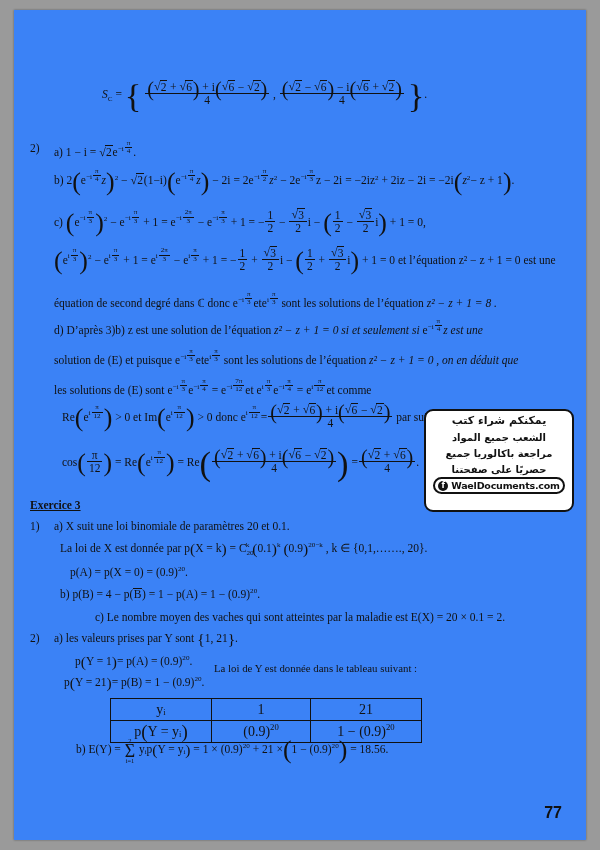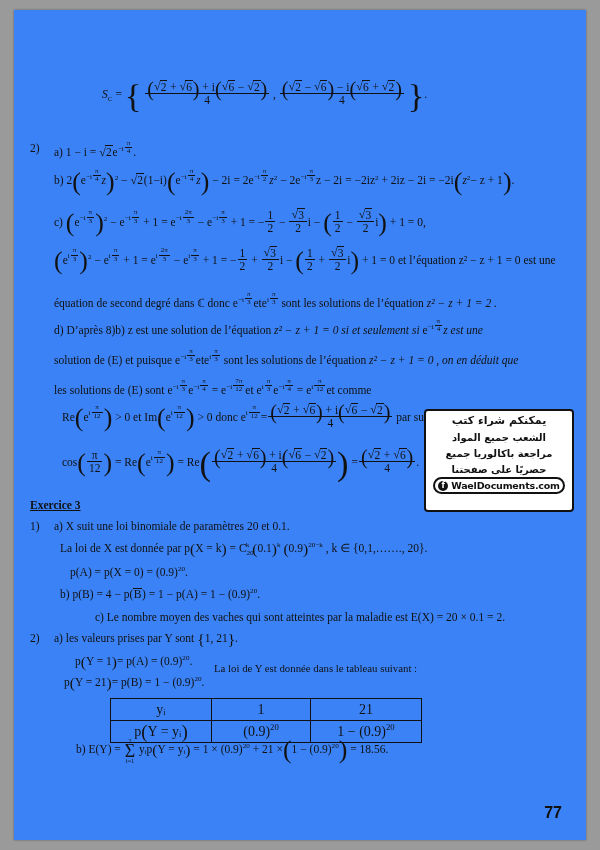--- a/index.html
+++ b/index.html
@@ -45,21 +45,21 @@
   .midp{display:inline-block;font-size:1.35em;line-height:0;vertical-align:middle;}
 
   
   .expfrac{display:inline-block;font-size:.62em;vertical-align:super;line-height:0;position:relative;top:-.15em;}
 
   .underline{text-decoration:underline;}
 
   
   .wm{
     position:absolute;
-    border:2.5px solid #111;border-radius:4px;
+    border:2.5px solid #111;border-radius:9px;
     background:#fff;
     box-sizing:border-box;
     text-align:center;
     direction:rtl;
   }
   .wm .ar{
     font-family:"DejaVu Sans", sans-serif;
     font-weight:bold;
     color:#111;
     line-height:1.18;
@@ -160,26 +160,26 @@
 
   <div class="ln sz12" style="left:40px;top:238px;">
     <span class="bigp2">(</span>e<span class="expfrac">i<span class="frac"><span class="num">π</span><span class="den">3</span></span></span><span class="bigp2">)</span><sup>2</sup>
     − e<span class="expfrac">i<span class="frac"><span class="num">π</span><span class="den">3</span></span></span> + 1 = e<span class="expfrac">i<span class="frac"><span class="num">2π</span><span class="den">3</span></span></span> − e<span class="expfrac">i<span class="frac"><span class="num">π</span><span class="den">3</span></span></span> + 1 = −<span class="frac"><span class="num">1</span><span class="den">2</span></span> + <span class="frac"><span class="num"><span class="rad"><span class="bar">3</span></span></span><span class="den">2</span></span>i − <span class="bigp2">(</span><span class="frac"><span class="num">1</span><span class="den">2</span></span> + <span class="frac"><span class="num"><span class="rad"><span class="bar">3</span></span></span><span class="den">2</span></span>i<span class="bigp2">)</span> + 1 = 0<span> et l’équation z² − z + 1 = 0 est une</span>
   </div>
 
   <div class="ln sz12" style="left:40px;top:283px;">
     <span>équation de second degré dans ℂ donc</span>
     e<span class="expfrac">−i<span class="frac"><span class="num">π</span><span class="den">3</span></span></span><span>et</span>e<span class="expfrac">i<span class="frac"><span class="num">π</span><span class="den">3</span></span></span>
     <span>sont les solutions de l’équation</span>
-    <span class="it">z² − z + 1 = 2 .</span>
+    <span class="it">z² − z + 1 = 8 .</span>
   </div>
 
   <div class="ln sz12" style="left:40px;top:310px;">
     <span>d)</span>
-    <span>D’après 8)b) z est une solution de l’équation</span>
+    <span>D’après 3)b) z est une solution de l’équation</span>
     <span class="it">z² − z + 1 = 0  si et seulement si</span>
     <span>e</span><span class="expfrac">−i<span class="frac"><span class="num">π</span><span class="den">4</span></span></span><span class="it">z  est une</span>
   </div>
 
   <div class="ln sz12" style="left:40px;top:340px;">
     <span>solution de (E) et puisque</span>
     e<span class="expfrac">−i<span class="frac"><span class="num">π</span><span class="den">3</span></span></span><span>et</span>e<span class="expfrac">i<span class="frac"><span class="num">π</span><span class="den">3</span></span></span>
     <span>sont les solutions de l’équation</span>
     <span class="it">z² − z + 1 = 0 , on en déduit que</span>
   </div>

